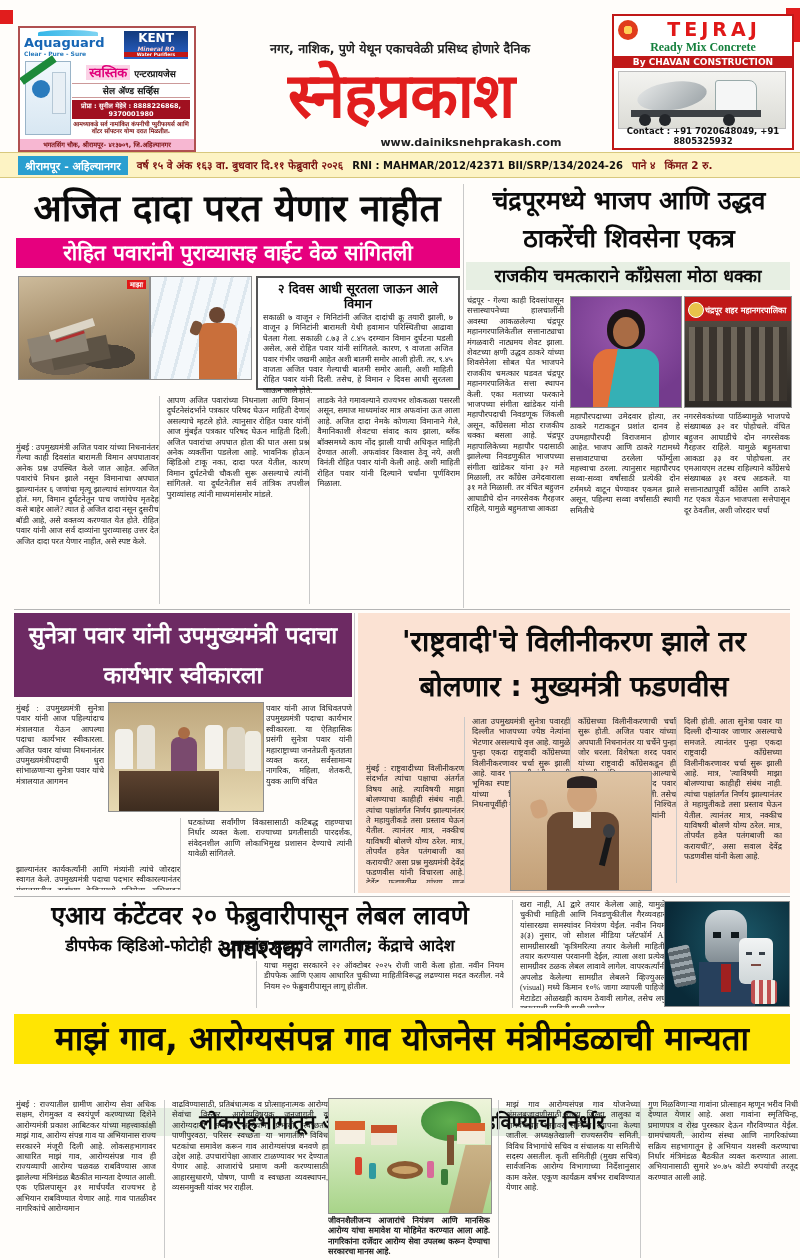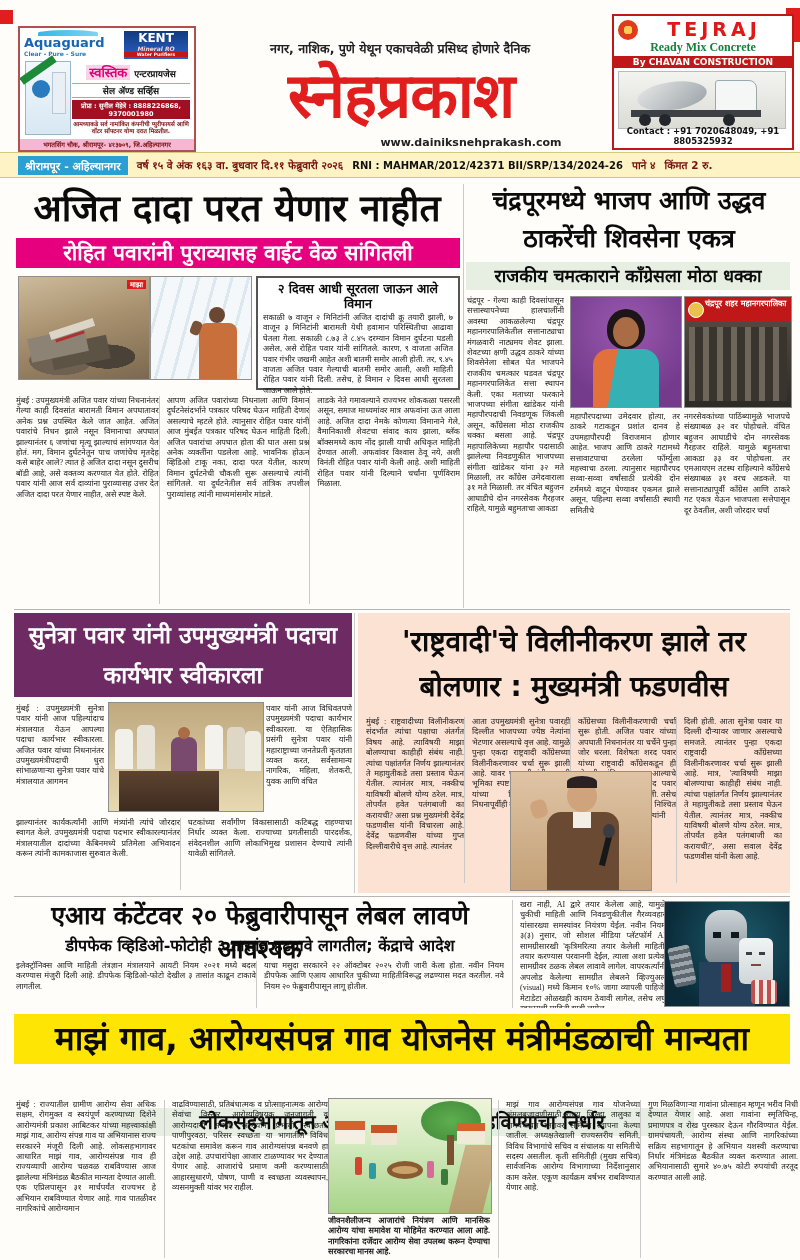--- a/index.html
+++ b/index.html
@@ -3,21 +3,21 @@
 <meta charset="utf-8">
 <style>
   html,body{margin:0;padding:0;background:#e8e8e8;}
   .page{position:relative;width:800px;height:1260px;background:#fffdfa;overflow:hidden;
         font-family:"Liberation Serif","DejaVu Serif",serif;color:#1a1a1a;margin:0 auto;}
   .abs{position:absolute;}
   .headline{font-family:"DejaVu Sans","Liberation Sans",sans-serif;font-weight:bold;color:#0b0b0b;text-align:center;}
   .body-txt{font-size:8px;line-height:10.4px;text-align:justify;overflow:hidden;color:#1b1b1b;}
   .cols{display:flex;}
   .cols>div{flex:1;border-left:1px solid #c9c9c9;padding:0 0 0 7px;}
-  .cols>div:first-child{border-left:none;padding-left:0;}
+  .cols>div:first-child{border-left:none;padding-left:0;margin-top:47px;}
   .photo{position:absolute;overflow:hidden;border:1px solid #8f8f8f;}
   .rule-h{position:absolute;background:#b5b5b5;height:1px;}
   .rule-v{position:absolute;background:#c9c9c9;width:1px;}
   .adbox{position:absolute;background:#fff;border:2px solid #b05050;overflow:hidden;}
   .smallbold{font-family:"DejaVu Sans","Liberation Sans",sans-serif;font-weight:bold;}
 </style>
 </head>
 <body>
 
 <div class="page">
@@ -115,21 +115,21 @@
 
   <div class="abs body-txt" style="left:467px;top:296px;width:97px;height:308px">चंद्रपूर - गेल्या काही दिवसांपासून सत्तास्थापनेच्या हालचालींनी अवस्था आकळलेल्या चंद्रपूर महानगरपालिकेतील सत्तानाट्याचा मंगळवारी नाट्यमय शेवट झाला. शेवटच्या क्षणी उद्धव ठाकरे यांच्या शिवसेनेला सोबत घेत भाजपने राजकीय चमत्कार घडवत चंद्रपूर महानगरपालिकेत सत्ता स्थापन केली. एका मताच्या फरकाने भाजपच्या संगीता खांडेकर यांनी महापौरपदाची निवडणूक जिंकली असून, काँग्रेसला मोठा राजकीय धक्का बसला आहे. चंद्रपूर महापालिकेच्या महापौर पदासाठी झालेल्या निवडणुकीत भाजपच्या संगीता खांडेकर यांना ३२ मते मिळाली, तर काँग्रेस उमेदवाराला ३१ मते मिळाली. तर वंचित बहुजन आघाडीचे दोन नगरसेवक गैरहजर राहिले, यामुळे बहुमताचा आकडा</div>
 
   <div class="photo" style="left:570px;top:296px;width:110px;height:110px;background:radial-gradient(circle at 50% 28%,#9a59ae,#743b8d 75%)">
     <div class="abs" style="left:36px;top:12px;width:38px;height:40px;border-radius:50% 50% 45% 45%;background:#1d1517"></div>
     <div class="abs" style="left:42px;top:20px;width:26px;height:30px;border-radius:50%;background:#a96c45"></div>
     <div class="abs" style="left:22px;top:52px;width:66px;height:58px;border-radius:16px 16px 0 0;background:linear-gradient(100deg,#e2703a 32%,#35b0b5 33%)"></div>
   </div>
 
   <div class="photo" style="left:684px;top:296px;width:106px;height:110px;background:linear-gradient(#5a5248,#2e2a26)">
-    <div class="abs" style="left:0;top:0;width:100%;height:24px;background:#c01818;display:flex;">
+    <div class="abs" style="left:0;top:0;width:100%;height:24px;background:#c01818;display:flex;align-items:center">
       <span class="abs" style="left:3px;top:5px;width:14px;height:14px;border-radius:50%;background:#e8c24a;border:1px solid #fff"></span>
       <span class="smallbold" style="margin-left:20px;font-size:8px;color:#fff">चंद्रपूर शहर महानगरपालिका</span>
     </div>
     <div class="abs" style="left:4px;top:30px;width:98px;height:74px;background:repeating-linear-gradient(90deg,#6e665a 0 6px,#3a342e 6px 14px)"></div>
   </div>
 
   <div class="abs body-txt" style="left:570px;top:412px;width:110px;height:192px">महापौरपदाच्या उमेदवार होत्या, तर ठाकरे गटाकडून प्रशांत दानव हे उपमहापौरपदी विराजमान होणार आहेत. भाजप आणि ठाकरे गटामध्ये सत्तावाटपाचा ठरलेला फॉर्म्युला महत्त्वाचा ठरला. त्यानुसार महापौरपद सव्वा-सव्वा वर्षांसाठी प्रत्येकी दोन टर्ममध्ये वाटून घेण्यावर एकमत झाले असून, पहिल्या सव्वा वर्षांसाठी स्थायी समितीचे</div>
   <div class="abs body-txt" style="left:684px;top:412px;width:106px;height:192px">नगरसेवकांच्या पाठिंब्यामुळे भाजपचे संख्याबळ ३२ वर पोहोचले. वंचित बहुजन आघाडीचे दोन नगरसेवक गैरहजर राहिले. यामुळे बहुमताचा आकडा ३३ वर पोहोचला. तर एमआयएम तटस्थ राहिल्याने काँग्रेसचे संख्याबळ ३१ वरच अडकले. या सत्तानाट्यापूर्वी काँग्रेस आणि ठाकरे गट एकत्र येऊन भाजपला सत्तेपासून दूर ठेवतील, अशी जोरदार चर्चा</div>
 
   <div class="rule-h" style="left:14px;top:609px;width:776px"></div>

